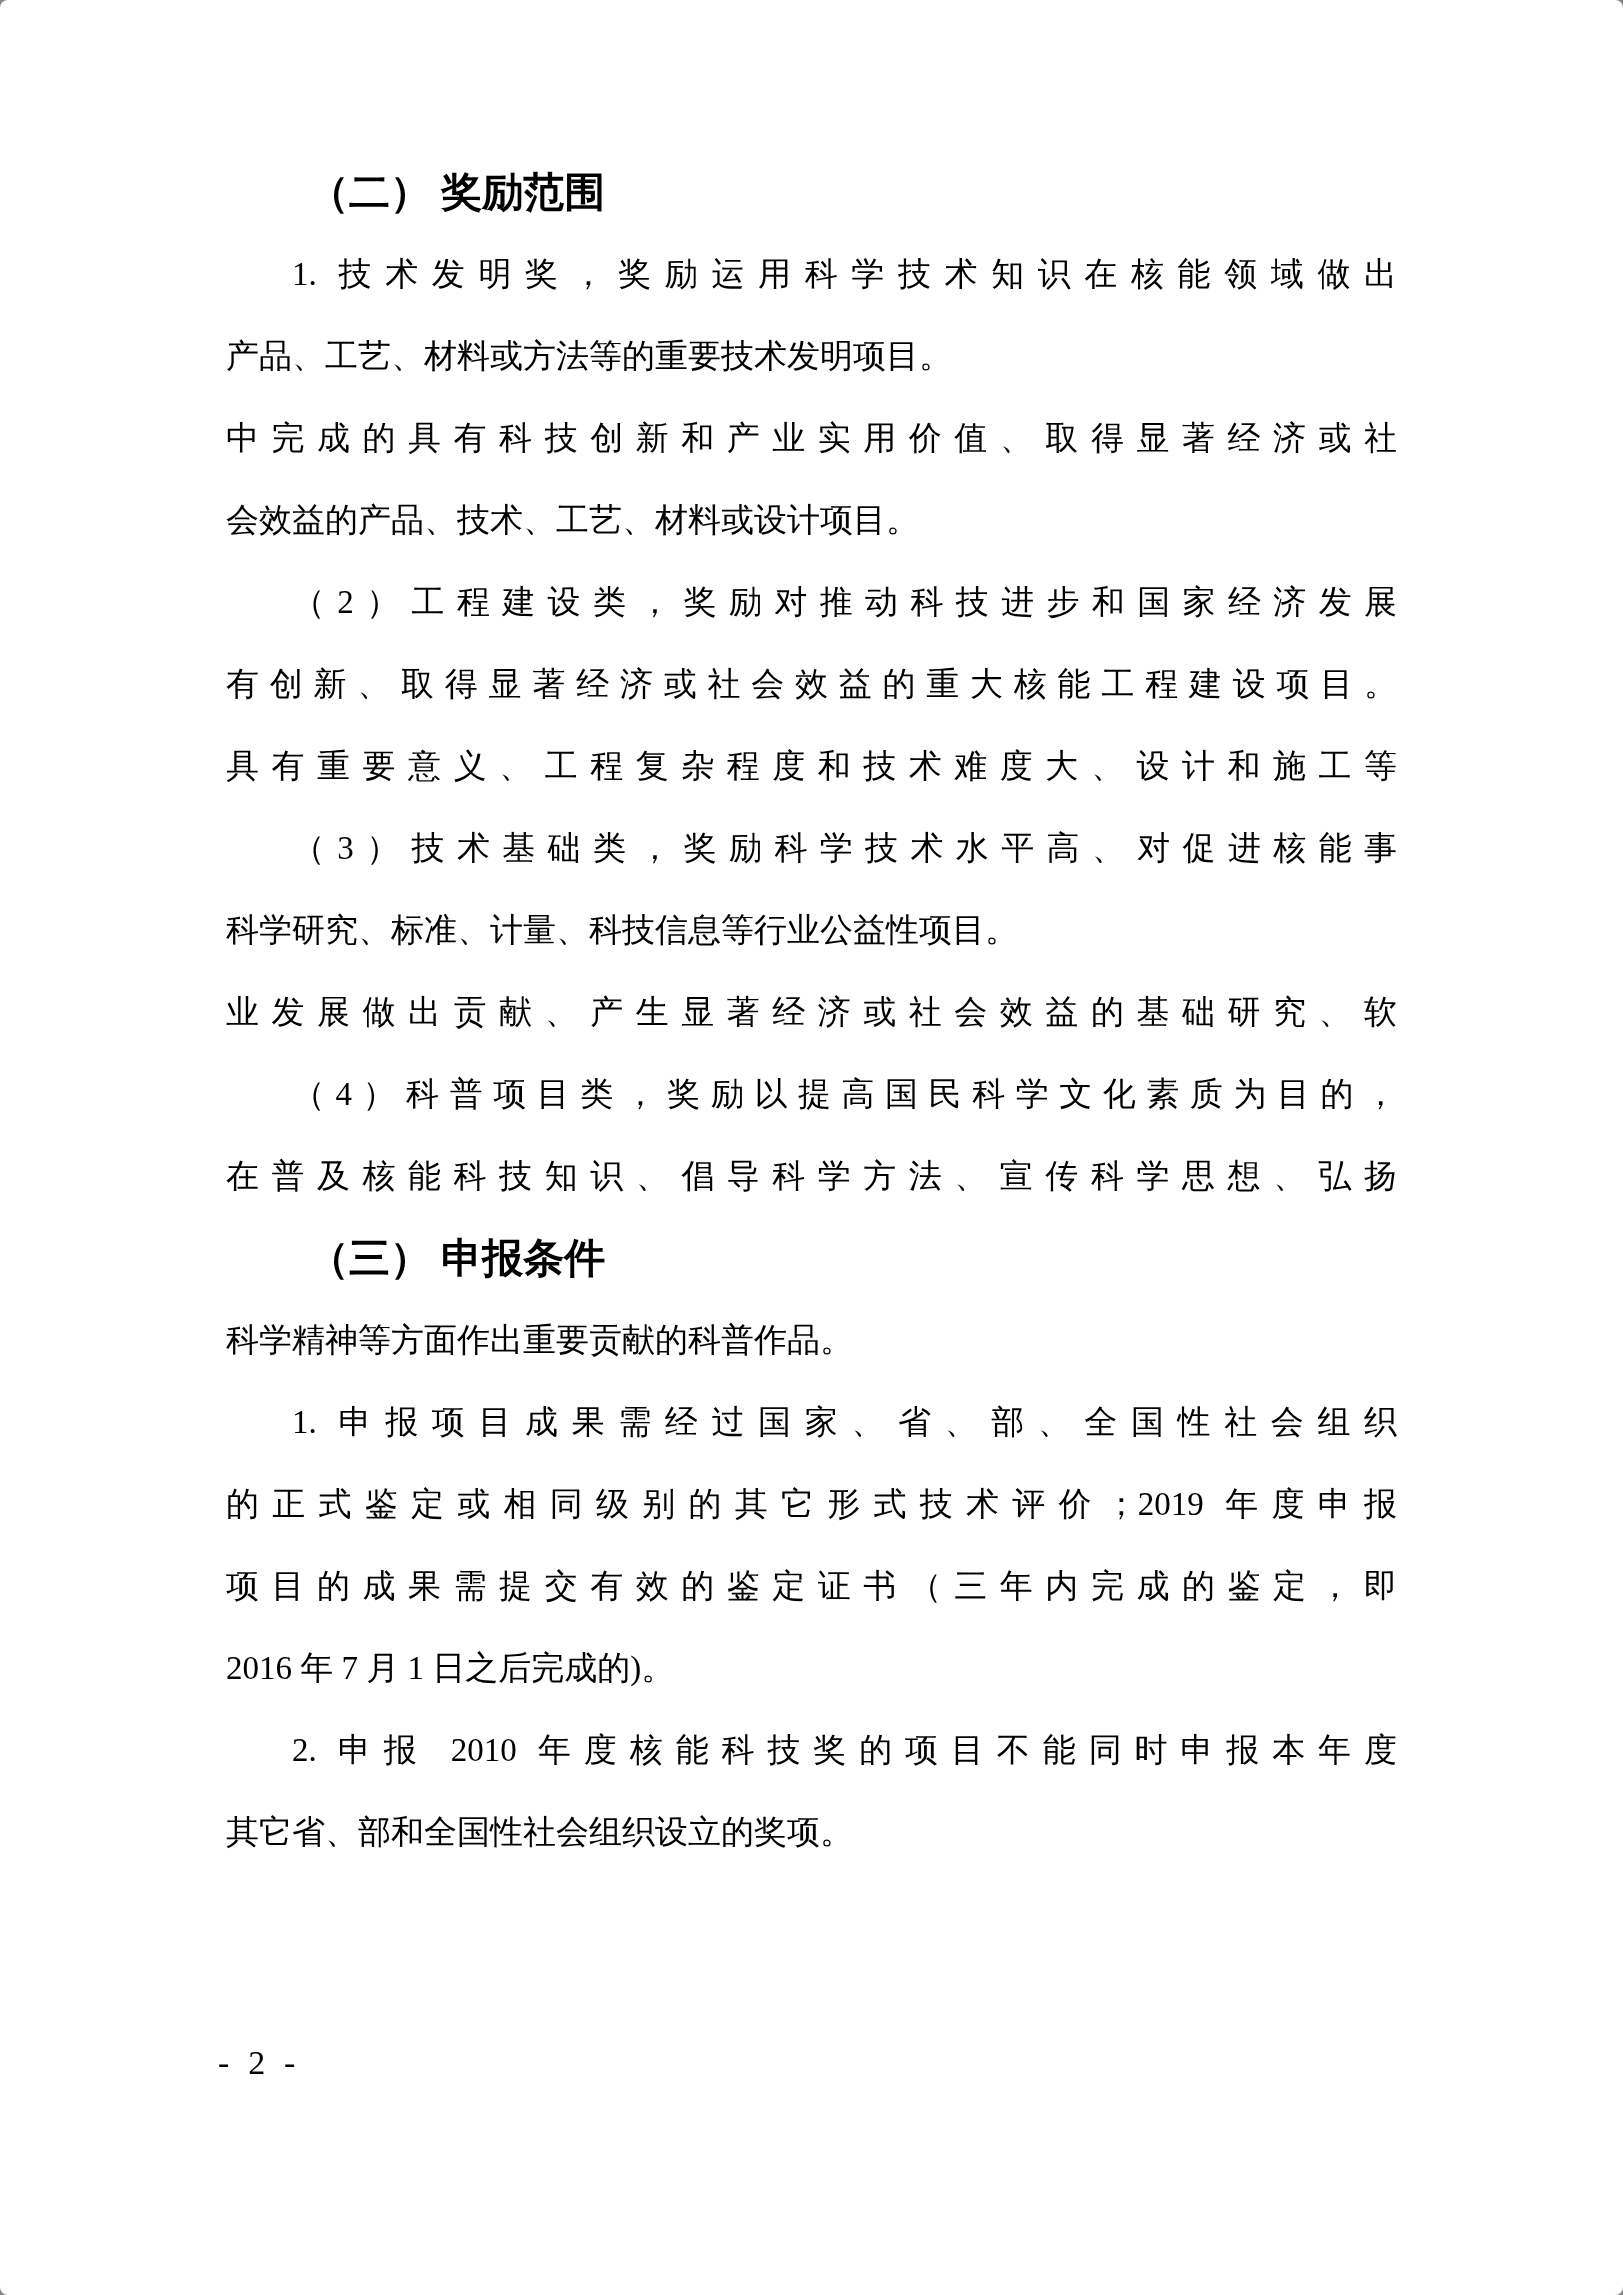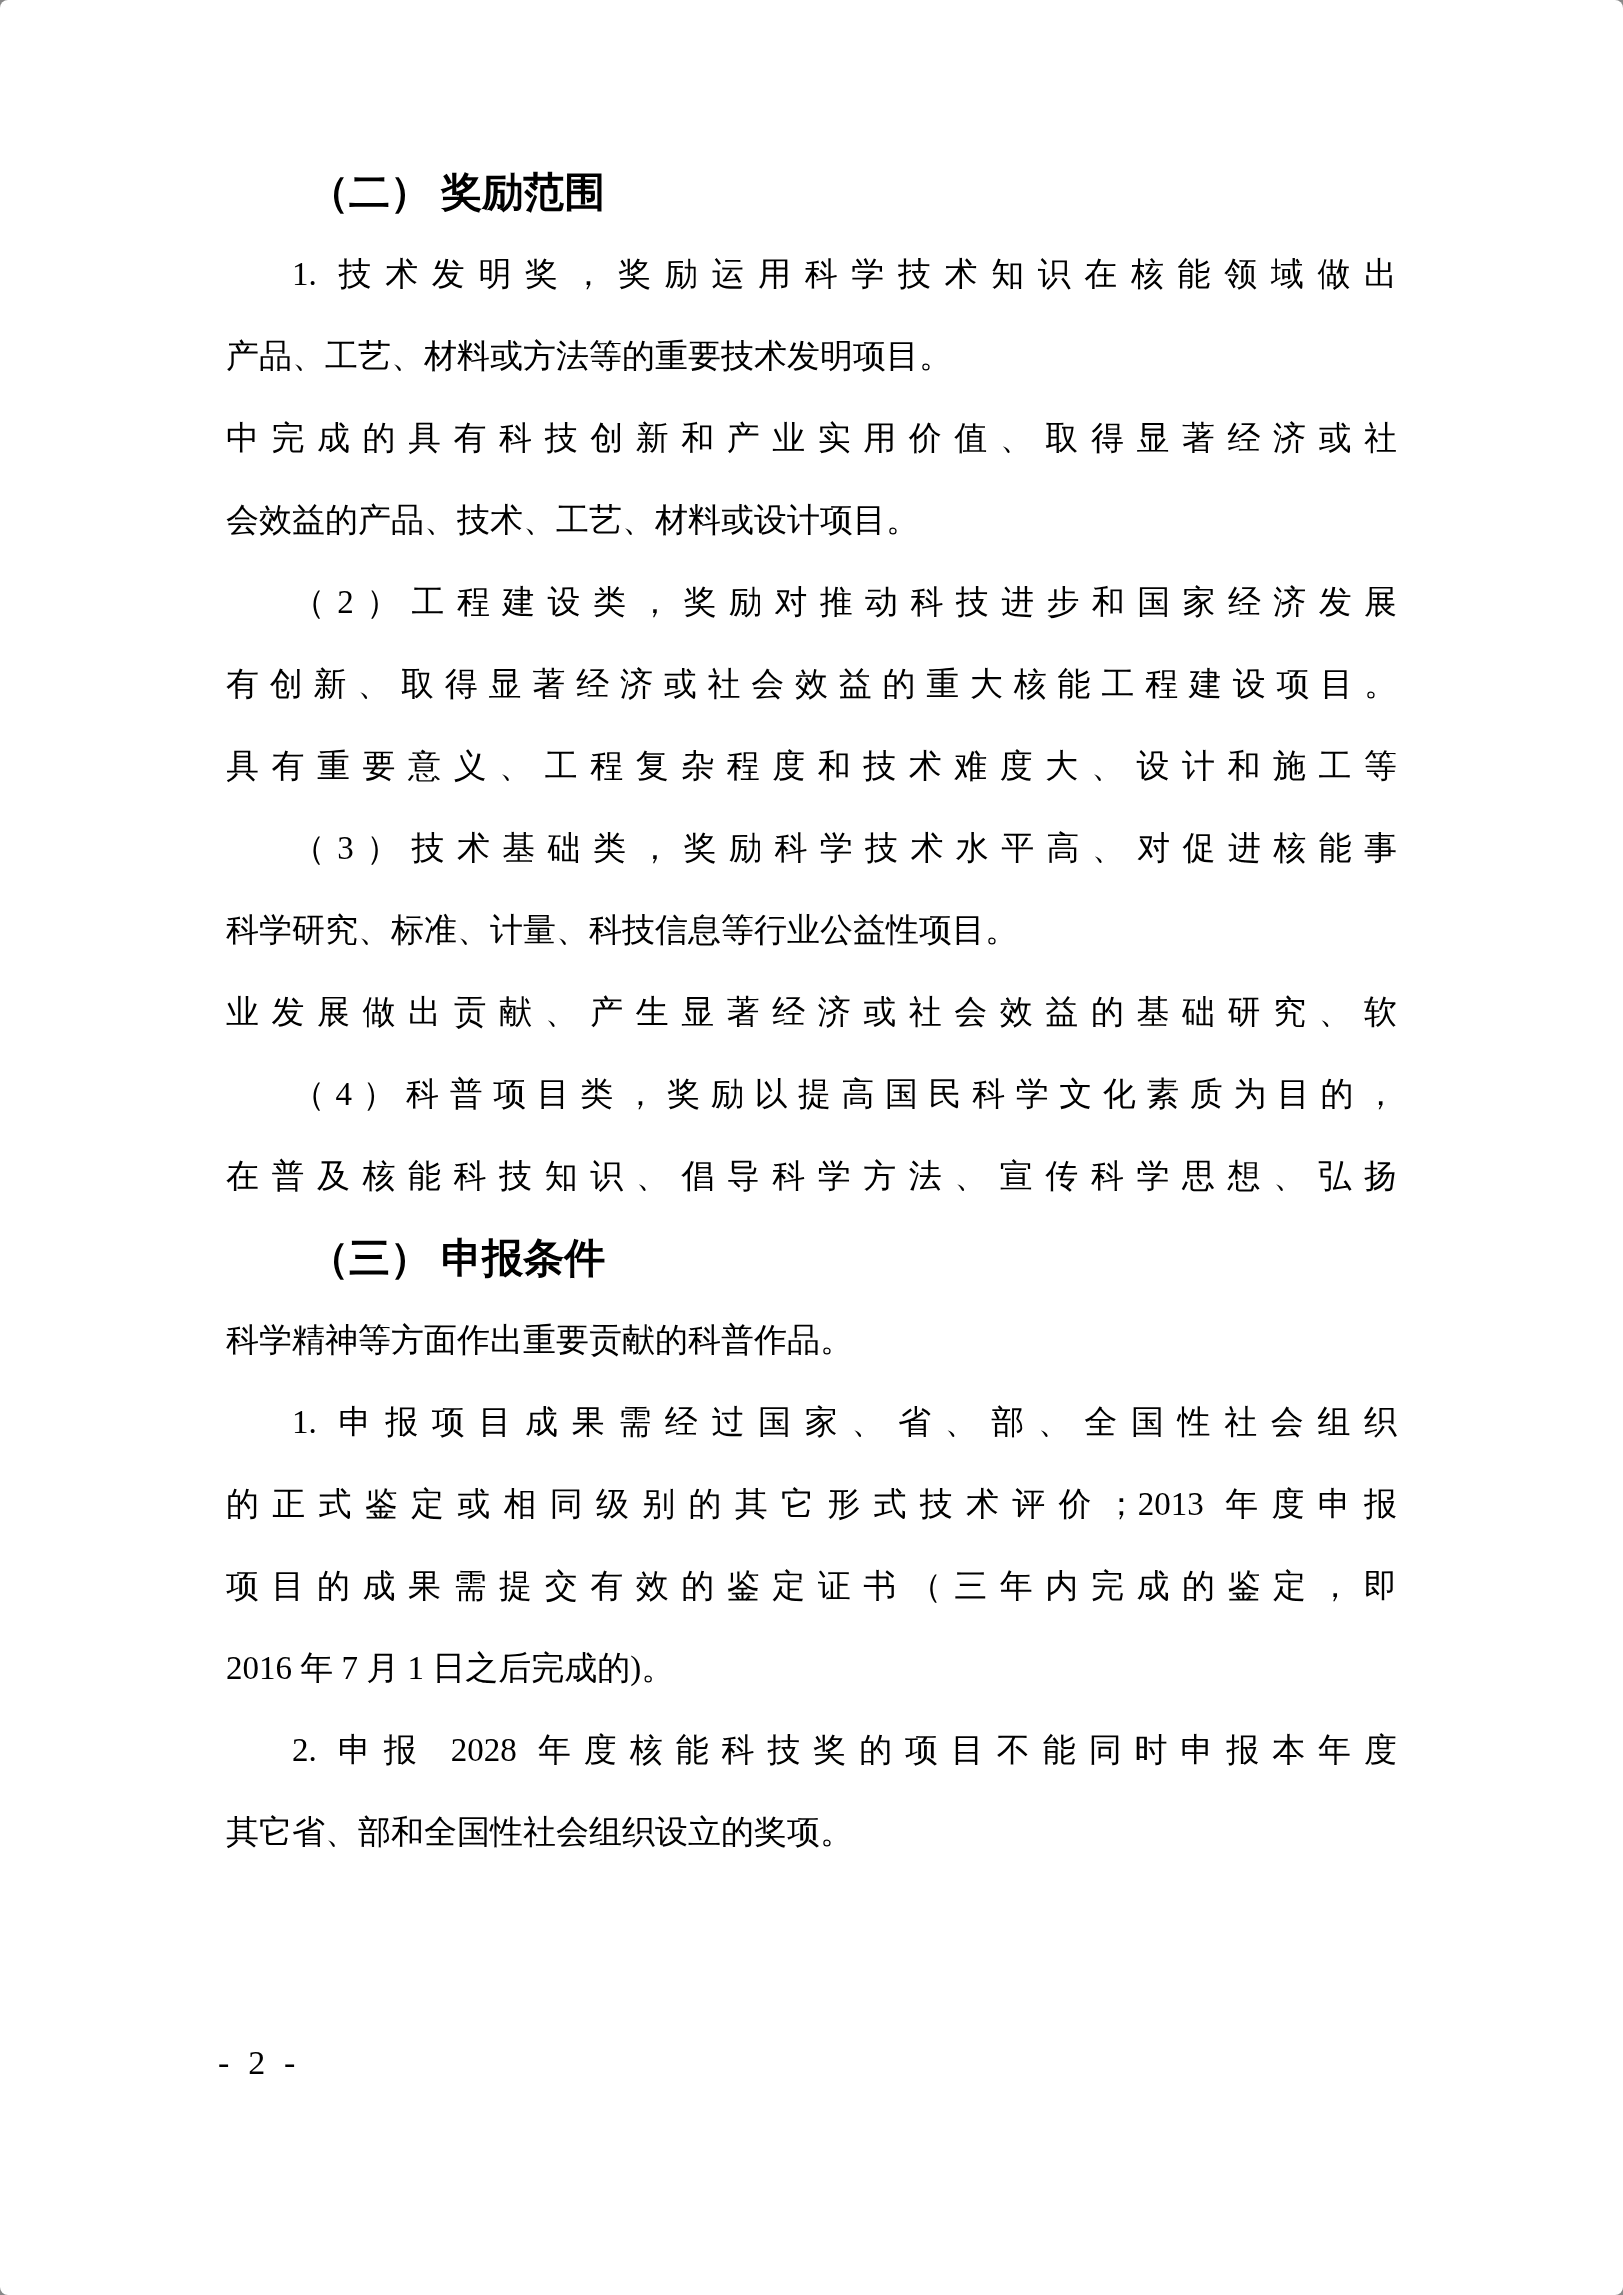--- a/index.html
+++ b/index.html
@@ -68,21 +68,21 @@
     <div class="line jf">有创新、取得显著经济或社会效益的重大核能工程建设项目。</div>
     <div class="line jf">具有重要意义、工程复杂程度和技术难度大、设计和施工等</div>
     <div class="line jf ind">（3）技术基础类，奖励科学技术水平高、对促进核能事</div>
     <div class="line">科学研究、标准、计量、科技信息等行业公益性项目。</div>
     <div class="line jf">业发展做出贡献、产生显著经济或社会效益的基础研究、软</div>
     <div class="line jf ind">（4）科普项目类，奖励以提高国民科学文化素质为目的，</div>
     <div class="line jf">在普及核能科技知识、倡导科学方法、宣传科学思想、弘扬</div>
     <div class="line heading ind">（三） 申报条件</div>
     <div class="line">科学精神等方面作出重要贡献的科普作品。</div>
     <div class="line jf ind">1. 申报项目成果需经过国家、省、部、全国性社会组织</div>
-    <div class="line jf">的正式鉴定或相同级别的其它形式技术评价；2013 年度申报</div>
+    <div class="line jf">的正式鉴定或相同级别的其它形式技术评价；2019 年度申报</div>
     <div class="line jf">项目的成果需提交有效的鉴定证书（三年内完成的鉴定，即</div>
     <div class="line">2016 年 7 月 1 日之后完成的)。</div>
-    <div class="line jf ind">2. 申报 2028 年度核能科技奖的项目不能同时申报本年度</div>
+    <div class="line jf ind">2. 申报 2010 年度核能科技奖的项目不能同时申报本年度</div>
     <div class="line">其它省、部和全国性社会组织设立的奖项。</div>
   </div>
   <div class="page-number">- 2 -</div>
 </div>
 
 
 </body></html>

